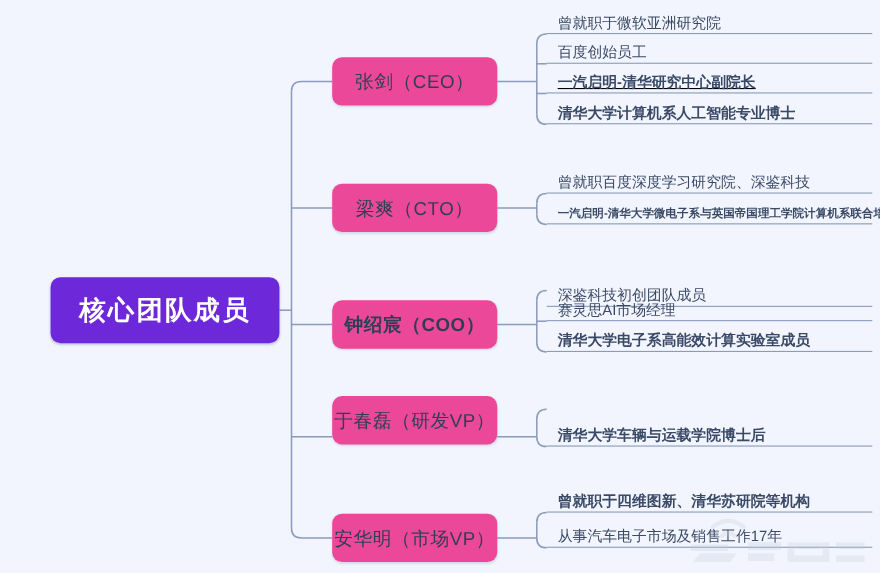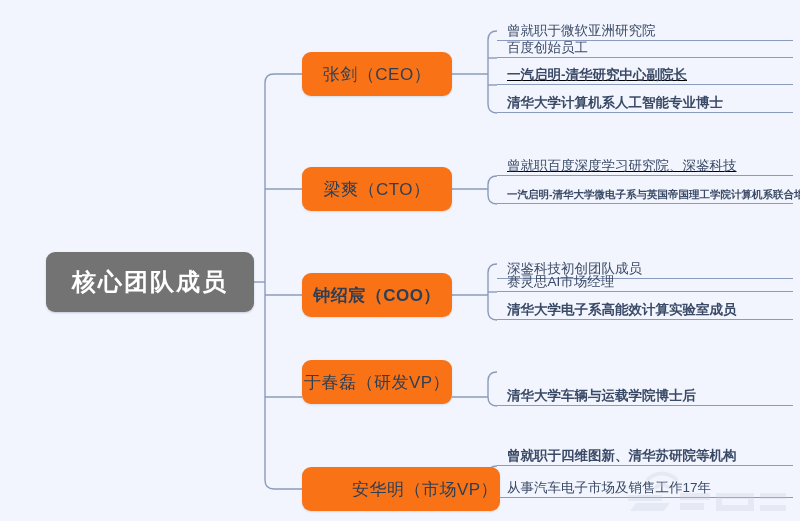--- a/index.html
+++ b/index.html
@@ -13,38 +13,38 @@
   #canvas{position:absolute;left:0;top:0;width:800px;height:521px;}
 
   
   #wires{position:absolute;left:0;top:0;width:800px;height:521px;pointer-events:none;}
 
   
   .root-node{
     position:absolute;
     left:46px;top:252px;
     width:208px;height:60px;
-    background:#737373;
+    background:#6d28d9;
     border-radius:9px;
     display:flex;align-items:center;justify-content:center;
     box-shadow:0 1px 2px rgba(60,80,120,.25);
   }
   .root-label{
     color:#ffffff;
     font-size:24px;
     font-weight:bold;
     letter-spacing:2px;
     white-space:nowrap;
   }
 
   
   .branch-node{
     position:absolute;
     width:150px;height:44px;
-    background:#f97316;
+    background:#ec4899;
     border-radius:9px;
     display:flex;align-items:center;justify-content:center;
     box-shadow:0 1px 2px rgba(60,100,130,.18);
   }
   .branch-label{
     color:#2e3f55;
     font-size:17px;
     white-space:nowrap;
     letter-spacing:.5px;
   }
@@ -126,38 +126,38 @@
   </div>
   <div class="branch-node" style="left:302px;top:167px;">
     <span class="branch-label">梁爽（CTO）</span>
   </div>
   <div class="branch-node" style="left:302px;top:273px;font-weight:bold;">
     <span class="branch-label">钟绍宸（COO）</span>
   </div>
   <div class="branch-node" style="left:302px;top:360px;">
     <span class="branch-label">于春磊（研发VP）</span>
   </div>
-  <div class="branch-node" style="left:302px;top:467px;padding-left:48px;">
+  <div class="branch-node" style="left:302px;top:467px;">
     <span class="branch-label">安华明（市场VP）</span>
   </div>
 
-  <div class="leaf" style="top:15px;">
+  <div class="leaf" style="top:5px;">
     <span class="leaf-label">曾就职于微软亚洲研究院</span>
   </div>
   <div class="leaf" style="top:32px;">
     <span class="leaf-label">百度创始员工</span>
   </div>
   <div class="leaf bold" style="top:59px;text-decoration:underline;">
     <span class="leaf-label">一汽启明-清华研究中心副院长</span>
   </div>
   <div class="leaf bold" style="top:87px;align-items:flex-end;">
     <span class="leaf-label">清华大学计算机系人工智能专业博士</span>
   </div>
 
-  <div class="leaf" style="top:150px;text-decoration:underline;">
+  <div class="leaf" style="top:150px;">
     <span class="leaf-label">曾就职百度深度学习研究院、深鉴科技</span>
   </div>
   <div class="leaf tiny" style="top:178px;">
     <span class="leaf-label">一汽启明-清华大学微电子系与英国帝国理工学院计算机系联合培养博士</span>
   </div>
 
   <div class="leaf" style="top:253px;">
     <span class="leaf-label">深鉴科技初创团队成员</span>
   </div>
   <div class="leaf" style="top:266px;">

